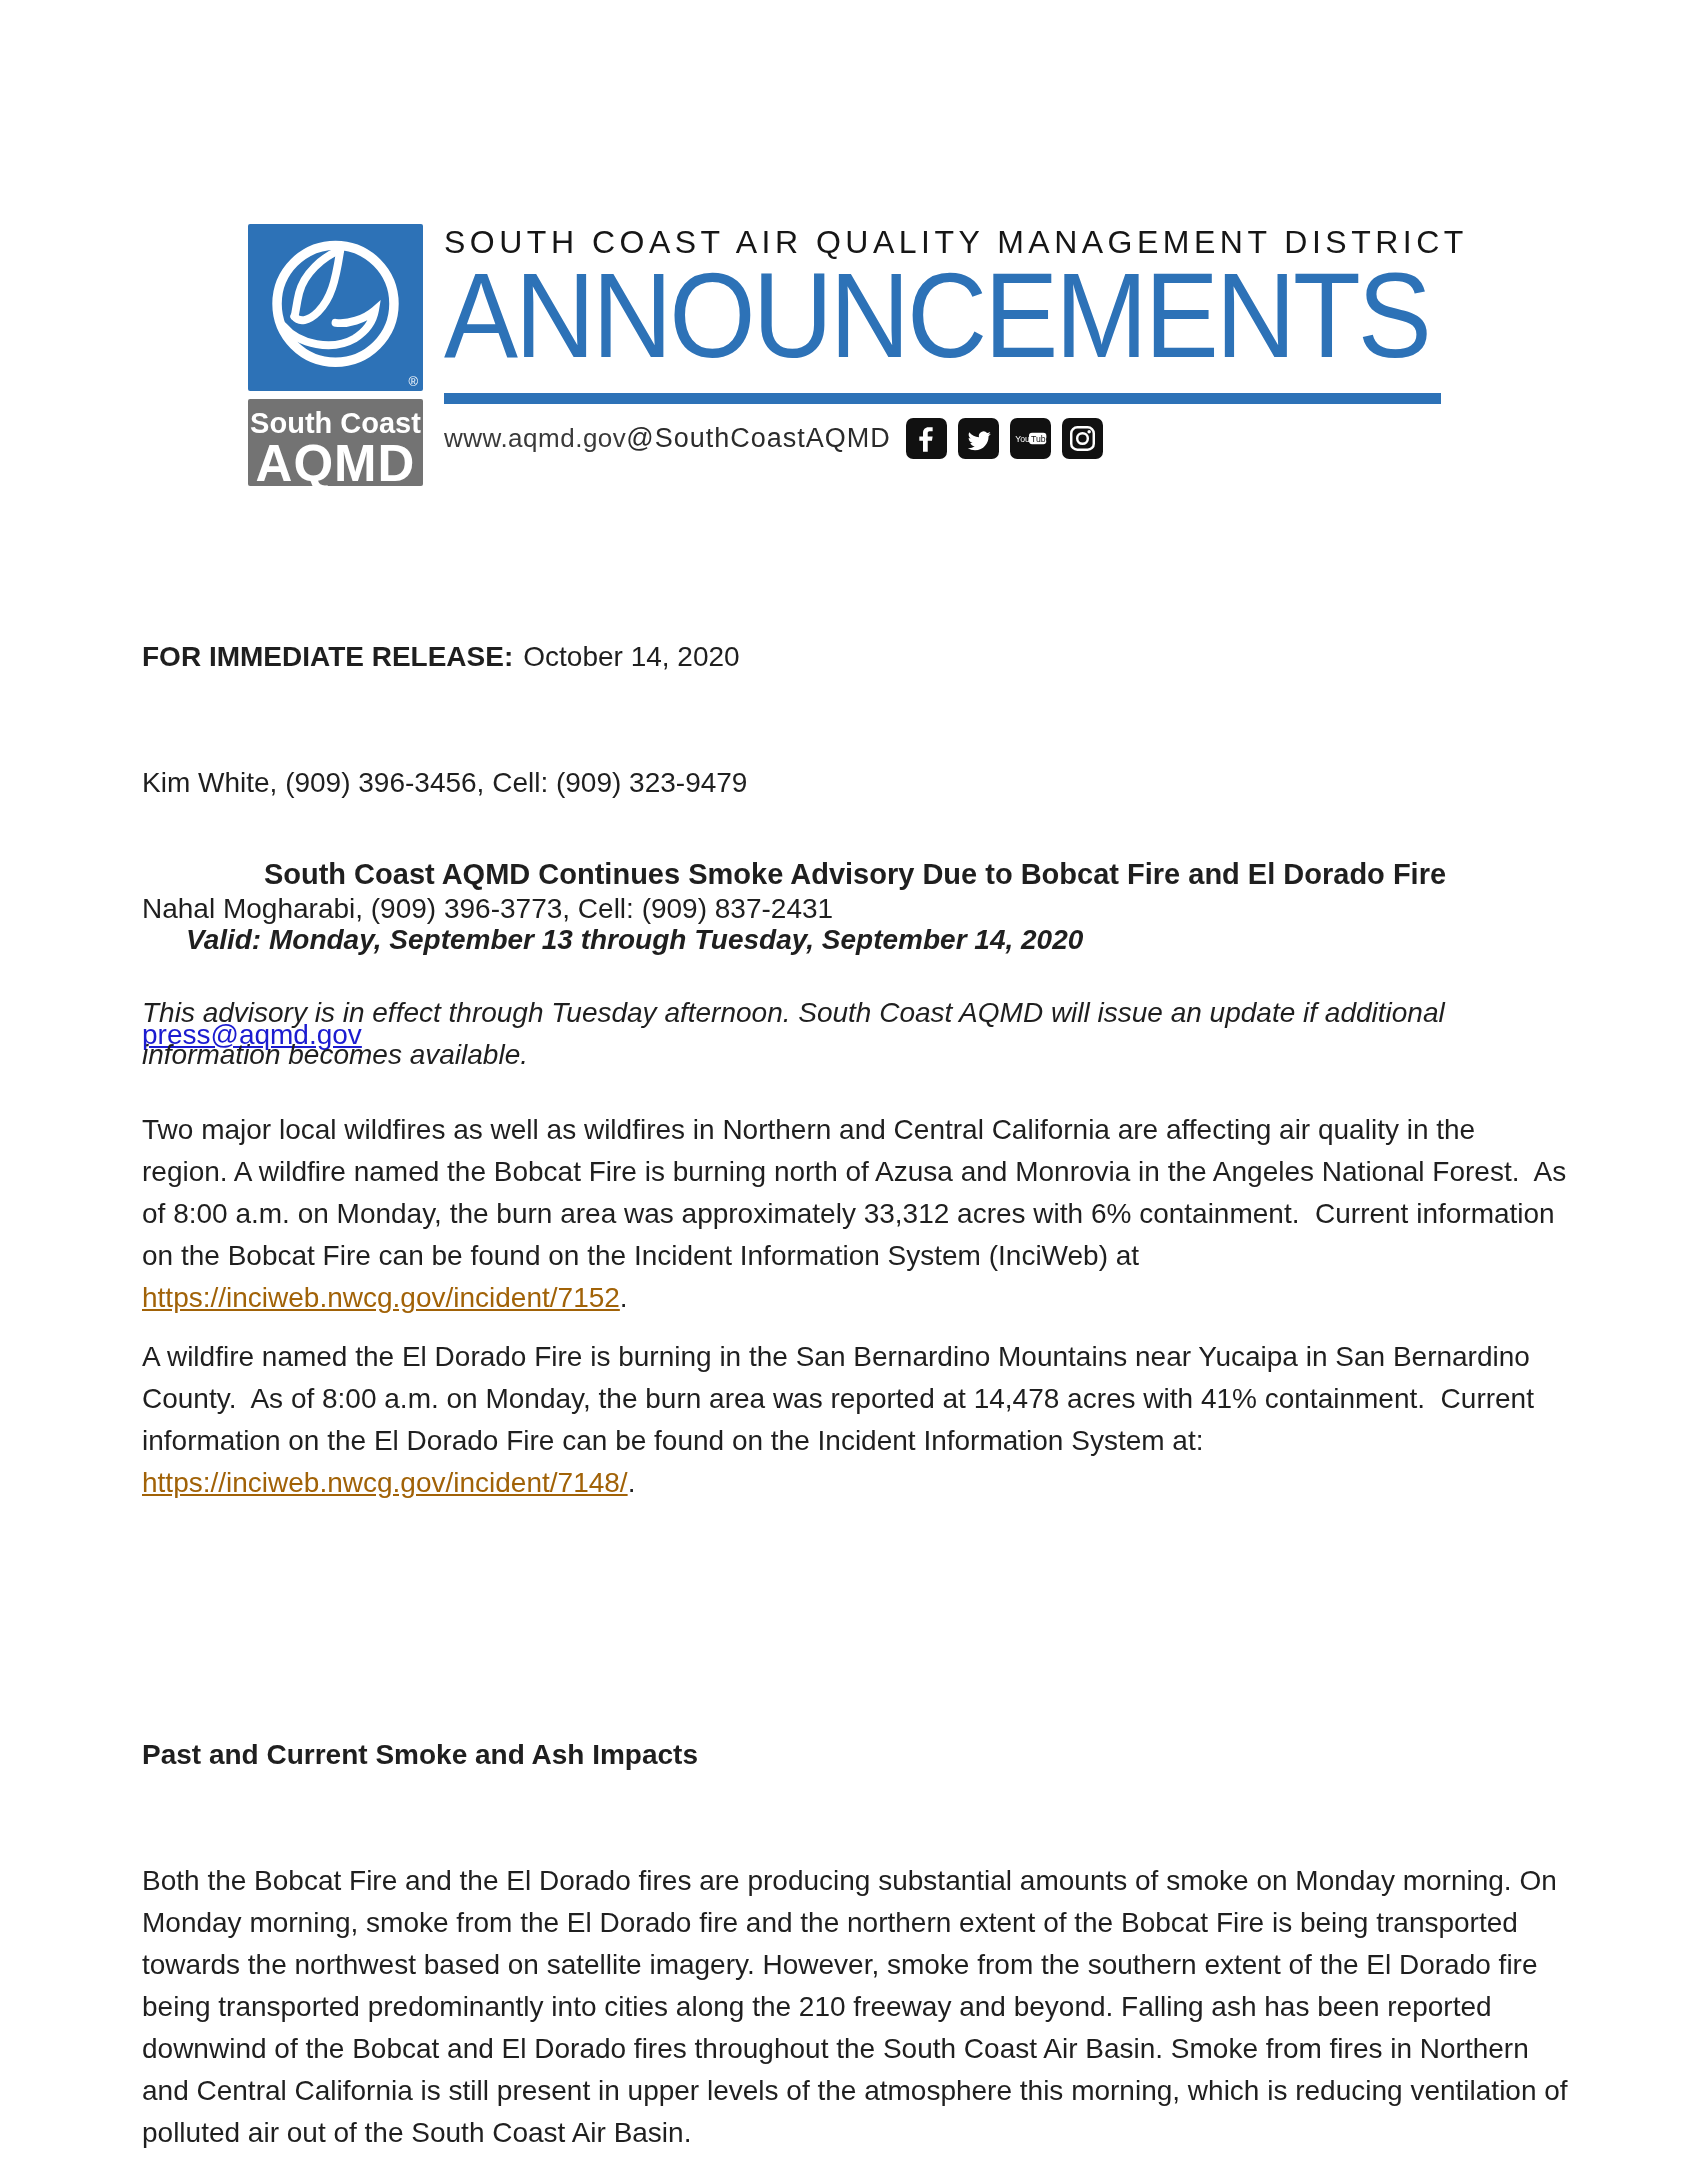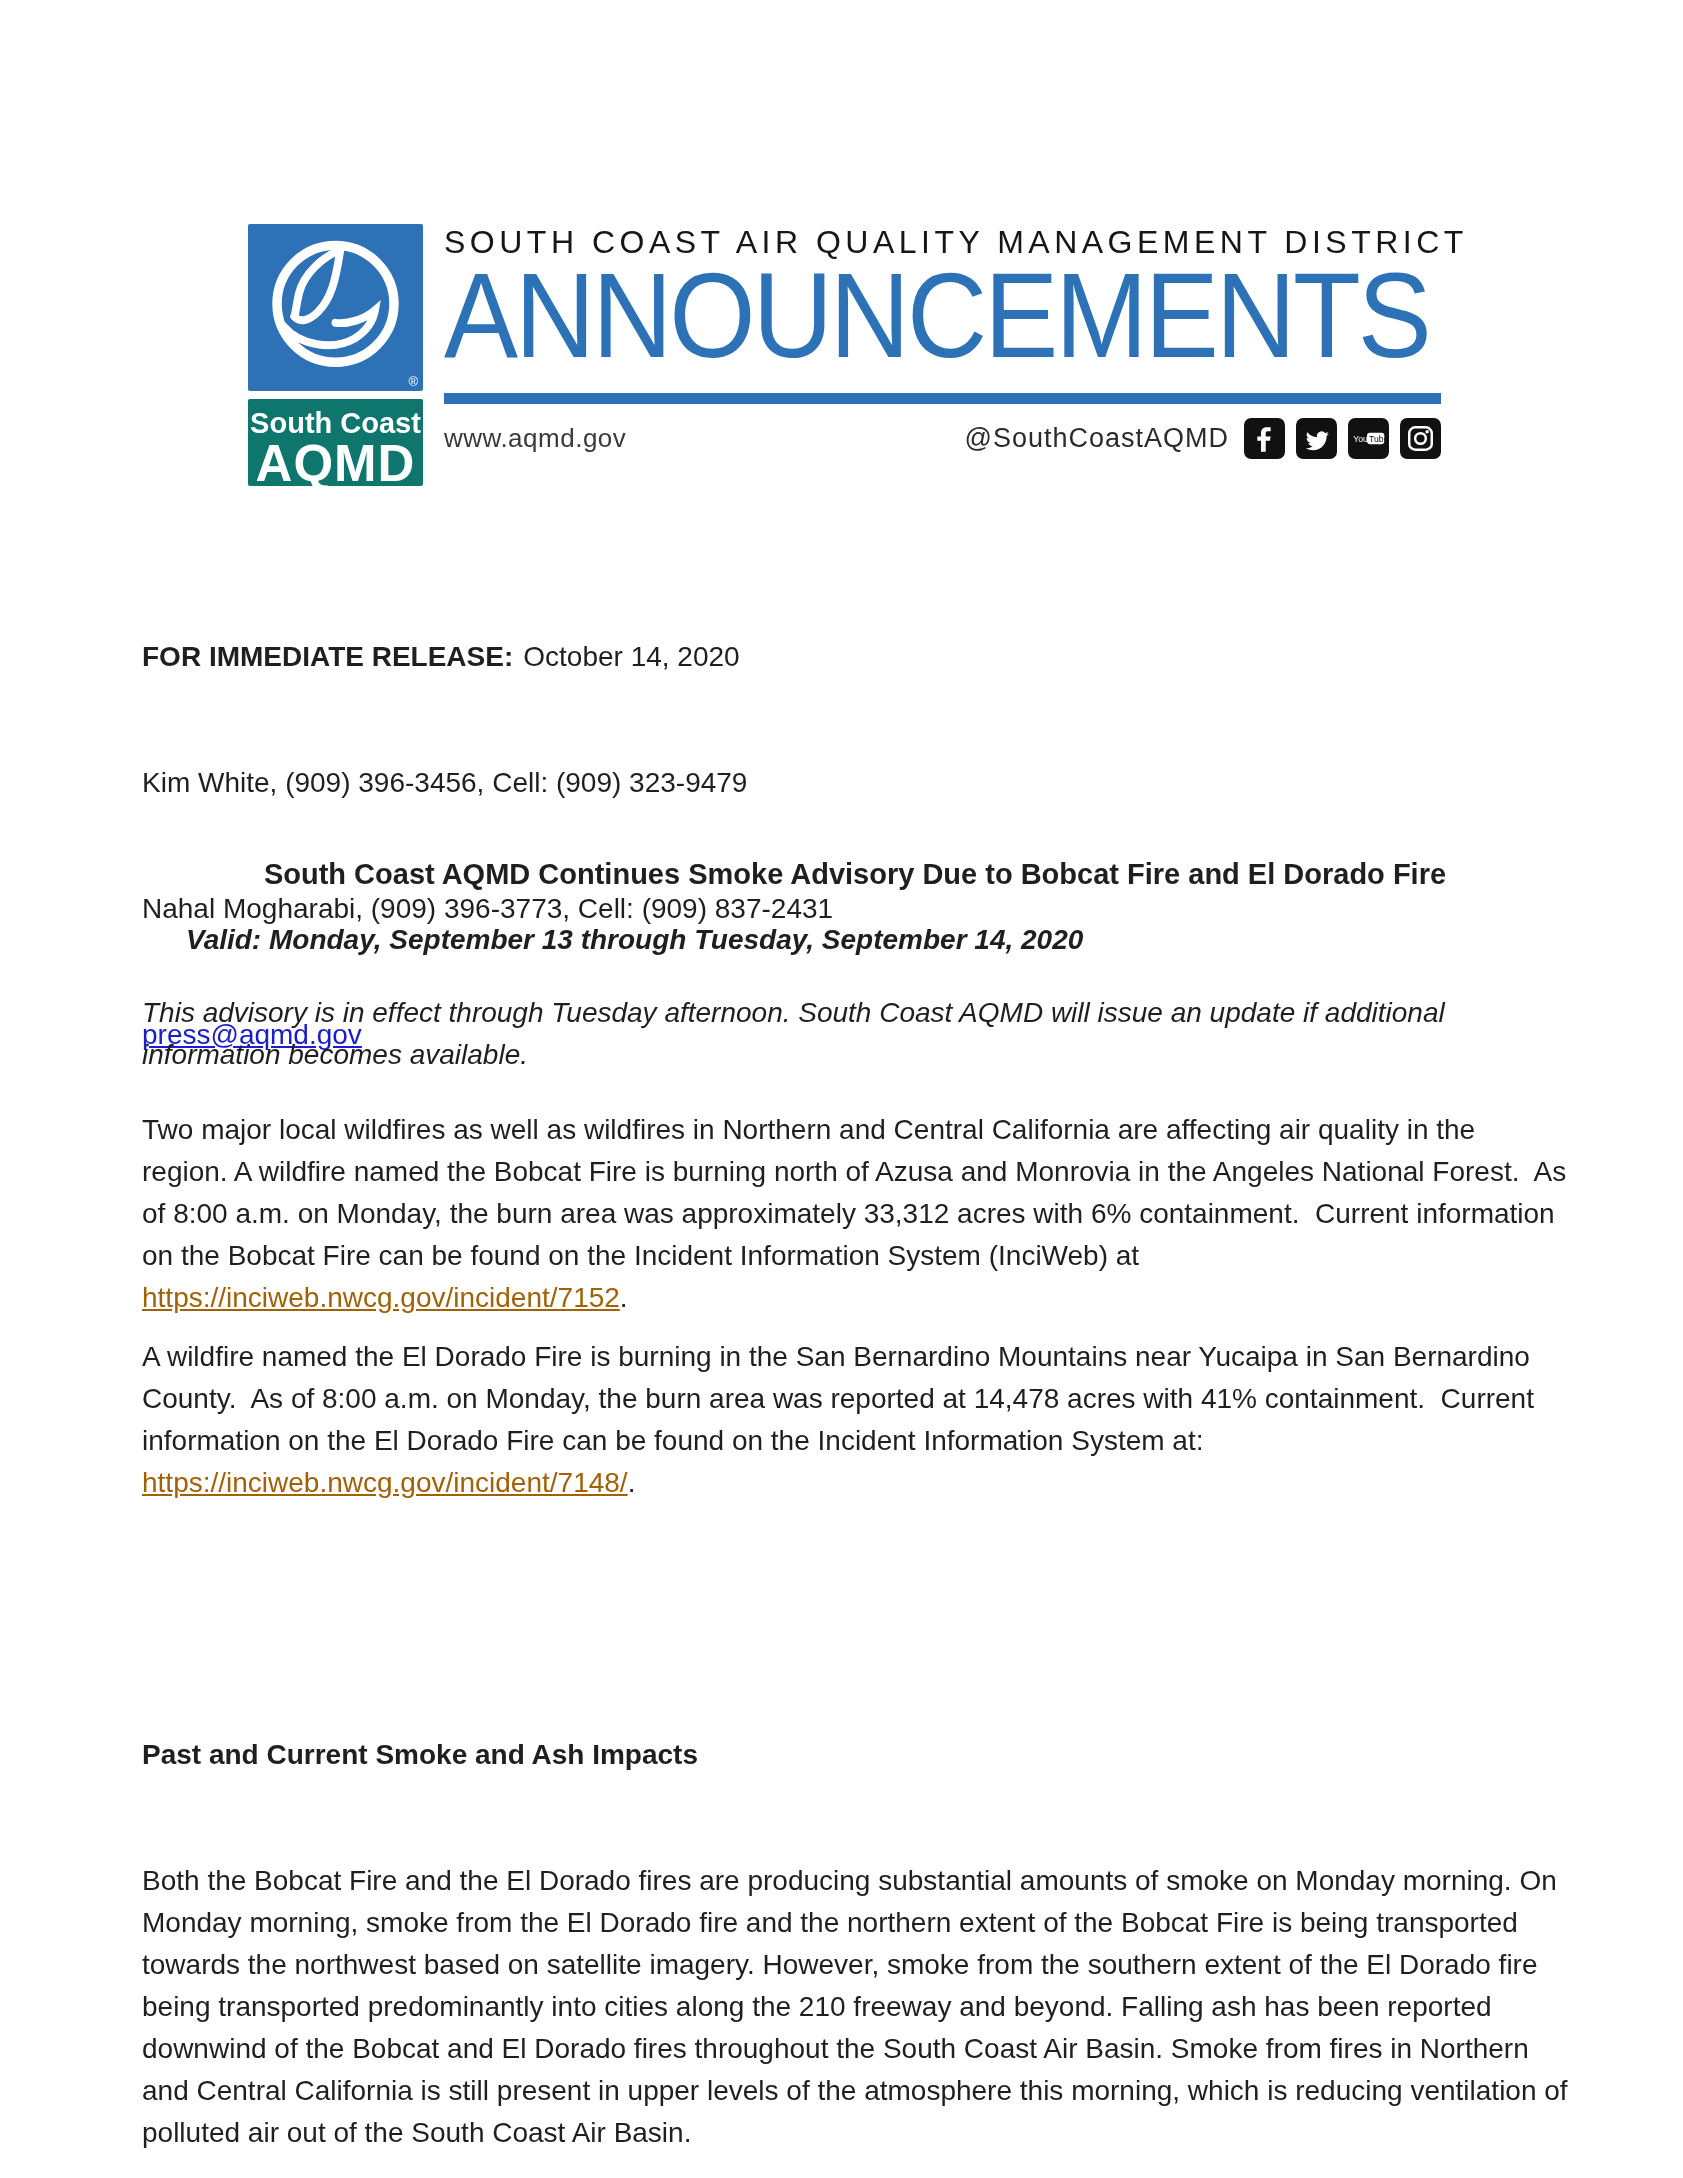--- a/index.html
+++ b/index.html
@@ -14,39 +14,39 @@
   .logo-top {
     position:absolute; left:0; top:0; width:175px; height:167px;
     background:#2d72b7; border-radius:2px;
   }
   .logo-top svg { position:absolute; left:6px; top:4px; width:163px; height:158px; }
   .logo-reg {
     position:absolute; right:5px; bottom:2px; color:#ffffff; font-size:13px;
   }
   .logo-bottom {
     position:absolute; left:0; top:175px; width:175px; height:87px;
-    background:#0f766e; border-radius:2px; color:#ffffff; text-align:center;
+    background:#737373; border-radius:2px; color:#ffffff; text-align:center;
   }
   .logo-bottom .l1 { font-weight:bold; font-size:29px; margin-top:8px; letter-spacing:0px; }
   .logo-bottom .l2 { font-weight:bold; font-size:51px; line-height:48px; letter-spacing:1px; }
 
   .header-right { position:absolute; left:196px; top:0; width:997px; height:267px; }
   .org-name {
     white-space:nowrap; text-align:center; color:#161616;
     font-size:32px; letter-spacing:4.5px; font-weight:400;
   }
   .banner-title {
     display:inline-block; color:#2d72b7; font-size:111px; font-weight:400;
     letter-spacing:-3px; line-height:99px; margin-top:2px;
     transform:scaleY(1.08); transform-origin:top left; white-space:nowrap;
   }
   .blue-bar { position:absolute; left:0; top:169px; width:997px; height:11px; background:#2d72b7; }
   .header-sub {
     position:absolute; left:0; top:194px; width:997px;
-    display:flex; justify-content:space-between; align-items:center;
+    display:flex; justify-content:flex-start; align-items:center;
   }
   .website { font-size:26px; color:#3a3a3a; letter-spacing:0.5px; }
   .social { display:flex; align-items:center; gap:11px; }
   .handle { font-size:27px; color:#2b2b2b; letter-spacing:1px; margin-right:4px; }
   .sicon { width:41px; height:41px; }
   .sicon svg { width:41px; height:41px; display:block; }
 
   
   .textblock {
     position:absolute; left:142px; width:1426px;

